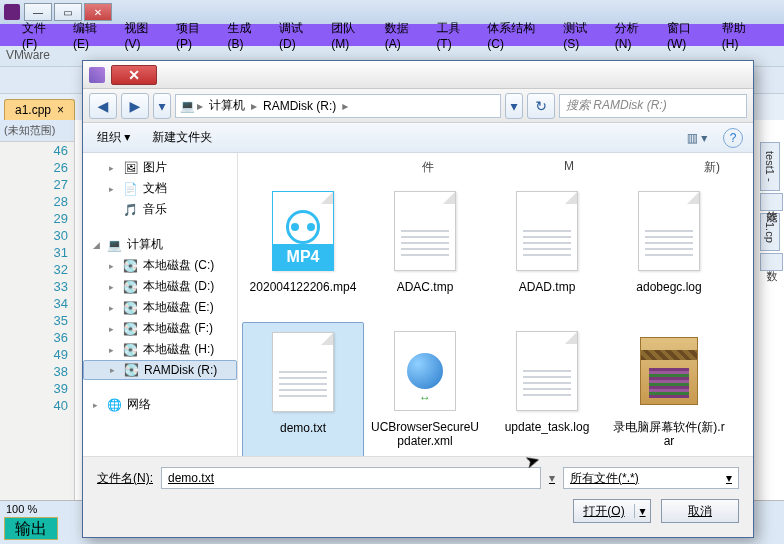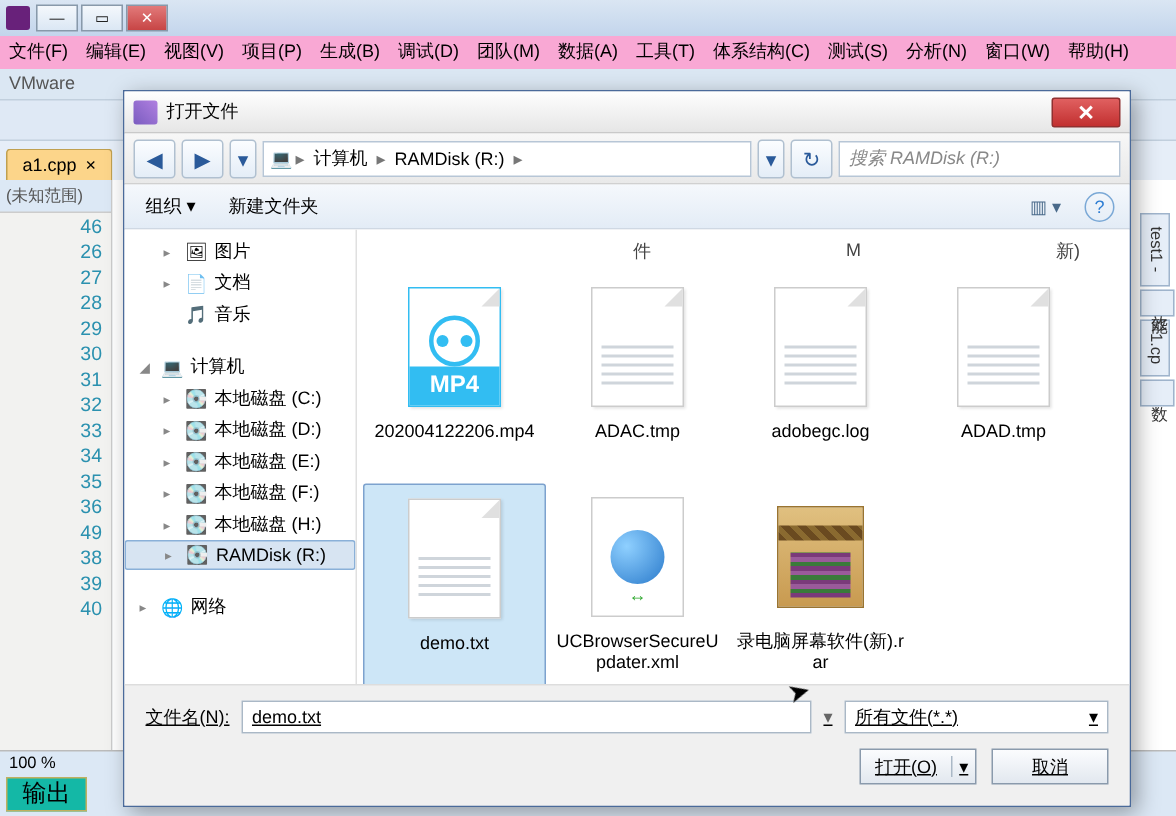--- a/index.html
+++ b/index.html
@@ -7,21 +7,21 @@
 
 
 .vs-titlebar { height: 24px; background: linear-gradient(#dae6f3, #c3d5ec); display: flex; align-items: center; padding: 0 4px; color: #222; }
 .vs-icon { width: 16px; height: 16px; margin-right: 4px; background: #68217a; border-radius: 2px; }
 .vs-title { flex: 1; font-size: 12px; }
 .win-btns { display: flex; gap: 2px; }
 .win-btn { width: 28px; height: 18px; display: flex; align-items: center; justify-content: center; border: 1px solid #89a; background: linear-gradient(#f4f8fc,#dbe7f4); font-size: 10px; cursor: pointer; }
 .win-btn.close { background: linear-gradient(#e27a7a,#c74545); color: #fff; }
 
 
-.vs-menu { height: 22px; background: #f9a8d4; display: flex; align-items: flex-start; padding: 0 0; }
+.vs-menu { height: 22px; background: #8b5cf6; display: flex; align-items: center; padding: 0 16px; }
 .vs-menu span { padding: 2px 6px; font-size: 12px; cursor: pointer; }
 
 .vmware-row { height: 20px; background: #dbe7f3; padding: 2px 6px; color: #555; font-size: 12px; }
 
 .vs-toolbar { height: 28px; background: #dfe9f5; border-top: 1px solid #c1cfdd; border-bottom: 1px solid #c1cfdd; }
 
 
 .vs-tabrow { height: 26px; background: #e6eef8; display: flex; align-items: flex-end; padding-left: 4px; }
 .vs-tab { background: #fcd58a; border: 1px solid #c0a050; border-bottom: none; padding: 3px 10px; font-size: 12px; border-radius: 3px 3px 0 0; display: flex; align-items: center; gap: 6px; }
 .tab-x { cursor: pointer; }
@@ -179,21 +179,20 @@
 <div class="right-panels" id="right-panels">
     <div class="right-tab">test1 -</div>
     <div class="right-tab">效能</div>
     <div class="right-tab">1.cp</div>
     <div class="right-tab">数</div>
   </div>
 
 <div class="dialog">
   <div class="dlg-titlebar">
     <div class="dlg-icon"></div>
-    <div class="dlg-title">打开文件</div>
     <div class="dlg-close">✕</div>
   </div>
 
   <div class="dlg-nav">
     <div class="nav-btn">◀</div>
     <div class="nav-btn">▶</div>
     <div class="nav-btn small">▾</div>
     <div class="breadcrumb">
       <span>💻</span>
       <span class="bc-sep">▸</span>
@@ -298,35 +297,35 @@
               <div class="doc-thumb">
                 <div class="doc-lines">
                   <i></i>
                   <i></i>
                   <i></i>
                   <i></i>
                   <i></i>
                 </div>
               </div>
             </div>
+            <div class="fname">ADAD.tmp</div>
+          </div>
+          <div class="file-item">
+            <div class="thumb">
+              <div class="doc-thumb">
+                <div class="doc-lines">
+                  <i></i>
+                  <i></i>
+                  <i></i>
+                  <i></i>
+                  <i></i>
+                </div>
+              </div>
+            </div>
             <div class="fname">adobegc.log</div>
-          </div>
-          <div class="file-item">
-            <div class="thumb">
-              <div class="doc-thumb">
-                <div class="doc-lines">
-                  <i></i>
-                  <i></i>
-                  <i></i>
-                  <i></i>
-                  <i></i>
-                </div>
-              </div>
-            </div>
-            <div class="fname">ADAD.tmp</div>
           </div>
           <div class="file-item sel">
             <div class="thumb">
               <div class="doc-thumb">
                 <div class="doc-lines">
                   <i></i>
                   <i></i>
                   <i></i>
                   <i></i>
                   <i></i>
@@ -335,20 +334,34 @@
             </div>
             <div class="fname">demo.txt</div>
           </div>
           <div class="file-item">
             <div class="thumb">
               <div class="globe-thumb">
                 <div class="globe"></div>
               </div>
             </div>
             <div class="fname">UCBrowserSecureUpdater.xml</div>
+          </div>
+          <div class="file-item">
+            <div class="thumb">
+              <div class="doc-thumb">
+                <div class="doc-lines">
+                  <i></i>
+                  <i></i>
+                  <i></i>
+                  <i></i>
+                  <i></i>
+                </div>
+              </div>
+            </div>
+            <div class="fname">update_task.log</div>
           </div>
           <div class="file-item">
             <div class="thumb">
               <div class="rar-thumb"></div>
             </div>
             <div class="fname">录电脑屏幕软件(新).rar</div>
           </div>
         </div>
     </div>
   </div>

